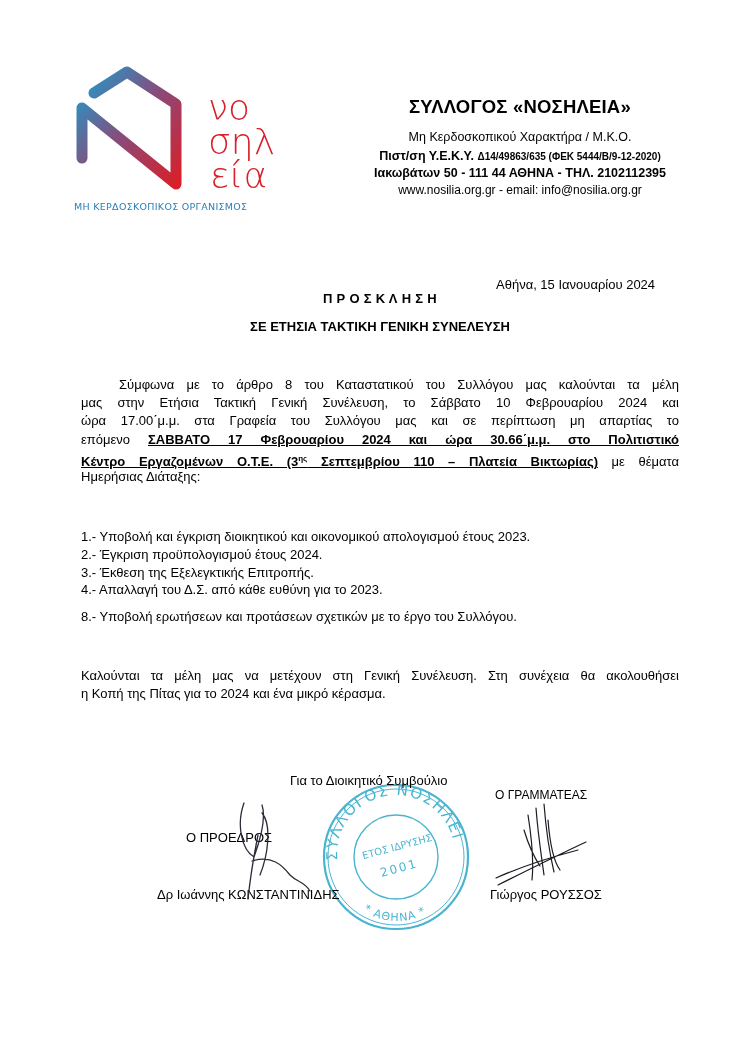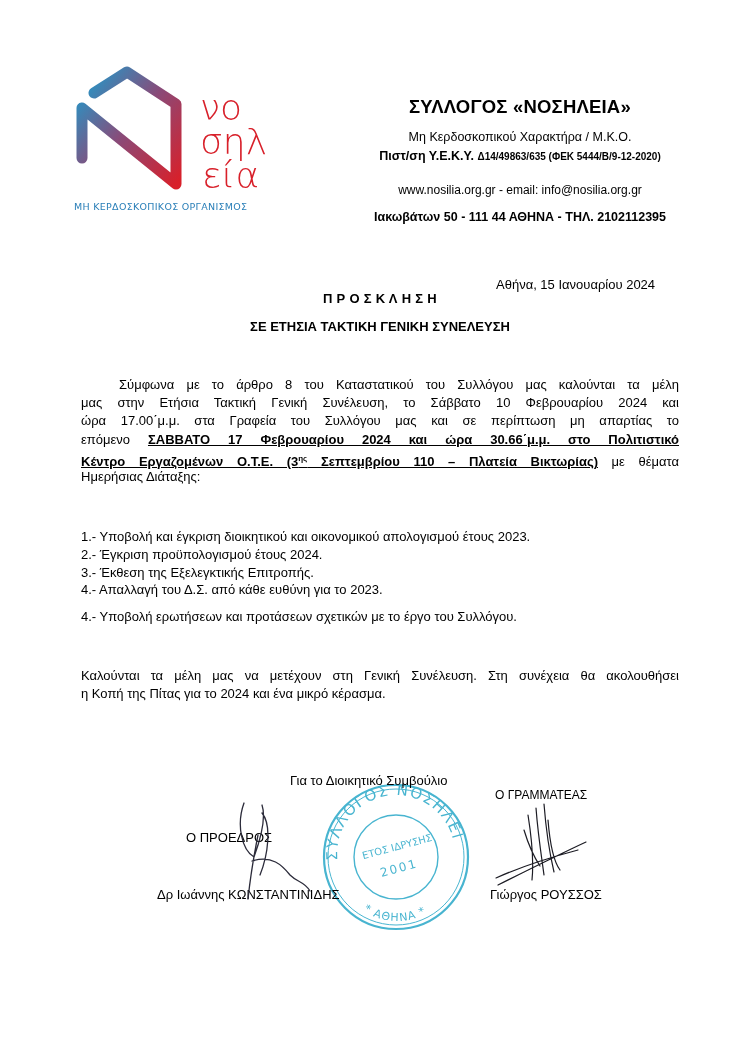--- a/index.html
+++ b/index.html
@@ -4,33 +4,33 @@
 <style>
   html, body { margin: 0; padding: 0; background: #ffffff; }
   body {
     width: 750px; height: 1060px; position: relative; overflow: hidden;
     font-family: "Liberation Sans", sans-serif; color: #000;
   }
   .abs { position: absolute; }
 
   
   #logo-mark { left: 68px; top: 66px; width: 128px; height: 130px; }
-  #logo-word { left: 196px; top: 92px; width: 95px; height: 105px; text-decoration: underline; }
+  #logo-word { left: 204px; top: 92px; width: 95px; height: 105px; text-decoration: underline; }
   #logo-tagline {
     left: 74px; top: 201px; font-size: 9.5px; letter-spacing: 0.3px;
     color: #2a7fb8; font-family: "DejaVu Sans", sans-serif; white-space: nowrap;
   }
 
   
   .hdr { left: 350px; width: 340px; text-align: center; white-space: nowrap; }
   #org-name { top: 96px; font-size: 18.5px; font-weight: bold; letter-spacing: 0.2px; }
   #org-type { top: 130px; font-size: 12.5px; }
   #org-cert { top: 149px; font-size: 12.5px; font-weight: bold; }
   #org-cert .small { font-size: 10px; }
-  #org-address { top: 166px; font-size: 12.5px; font-weight: bold; margin-top: 44px; }
+  #org-address { top: 166px; font-size: 12.5px; font-weight: bold; }
   #org-web { top: 183px; font-size: 12px; }
 
   #date-line { left: 496px; top: 233px; font-size: 13px; white-space: nowrap; margin-top: 44px; }
 
   #title { left: 200px; width: 360px; top: 291px; text-align: center; font-size: 13px; font-weight: bold; letter-spacing: 0.3px; }
   #subtitle { left: 150px; width: 460px; top: 319px; text-align: center; font-size: 13px; font-weight: bold; }
 
   
   .bl { left: 81px; width: 598px; font-size: 13px; line-height: 17px; white-space: nowrap; }
   .just { text-align: justify; text-align-last: justify; }
@@ -103,21 +103,21 @@
 </div>
 <div class="abs bl just" style="top:450px;">
   <span class="u"><span>Κέντρο Εργαζομένων Ο.Τ.Ε. (3</span><sup>ης</sup><span> Σεπτεμβρίου 110 – Πλατεία Βικτωρίας)</span></span><span> με θέματα</span>
 </div>
 <div class="abs bl" style="top:468px;">Ημερήσιας Διάταξης:</div>
 
 <div class="abs item" style="top:529px;">1.- Υποβολή και έγκριση διοικητικού και οικονομικού απολογισμού έτους 2023.</div>
 <div class="abs item" style="top:547px;">2.- Έγκριση  προϋπολογισμού έτους 2024.</div>
 <div class="abs item" style="top:565px;">3.- Έκθεση της Εξελεγκτικής Επιτροπής.</div>
 <div class="abs item" style="top:582px;">4.- Απαλλαγή του Δ.Σ. από κάθε ευθύνη για το 2023.</div>
-<div class="abs item" style="top:609px;">4.- Υποβολή ερωτήσεων και προτάσεων σχετικών με το έργο του Συλλόγου.</div>
+<div class="abs item" style="top:609px;">8.- Υποβολή ερωτήσεων και προτάσεων σχετικών με το έργο του Συλλόγου.</div>
 
 <div class="abs" id="closing-1">Καλούνται  τα μέλη μας να μετέχουν στη Γενική Συνέλευση. Στη συνέχεια θα ακολουθήσει</div>
 <div class="abs" id="closing-2">η Κοπή της Πίτας για το 2024 και ένα μικρό κέρασμα.</div>
 
 <svg class="abs" id="stamp" viewBox="0 0 156 150">
   <defs>
     <path id="ringTop" d="M 20 82 A 58 58 0 0 1 136 62"></path>
     <path id="ringBot" d="M 40 124 A 58 58 0 0 0 118 124"></path>
   </defs>
   <g opacity="0.85">

